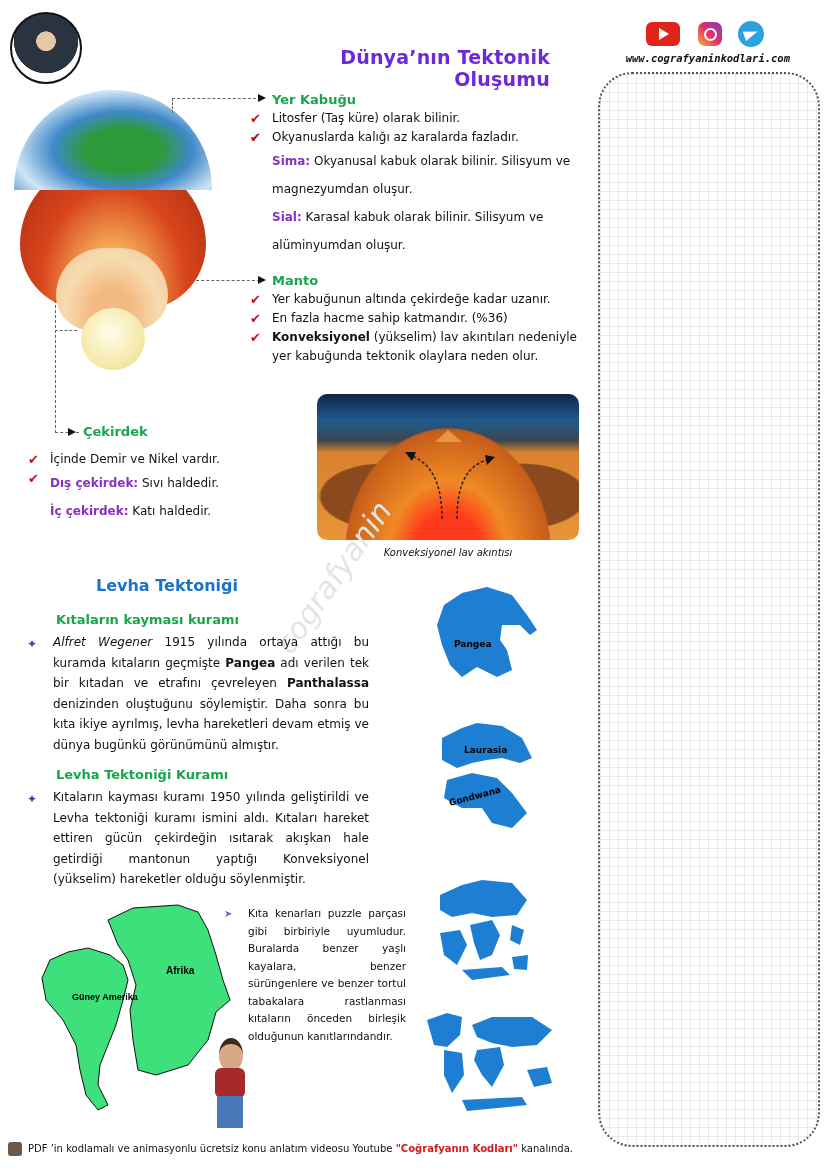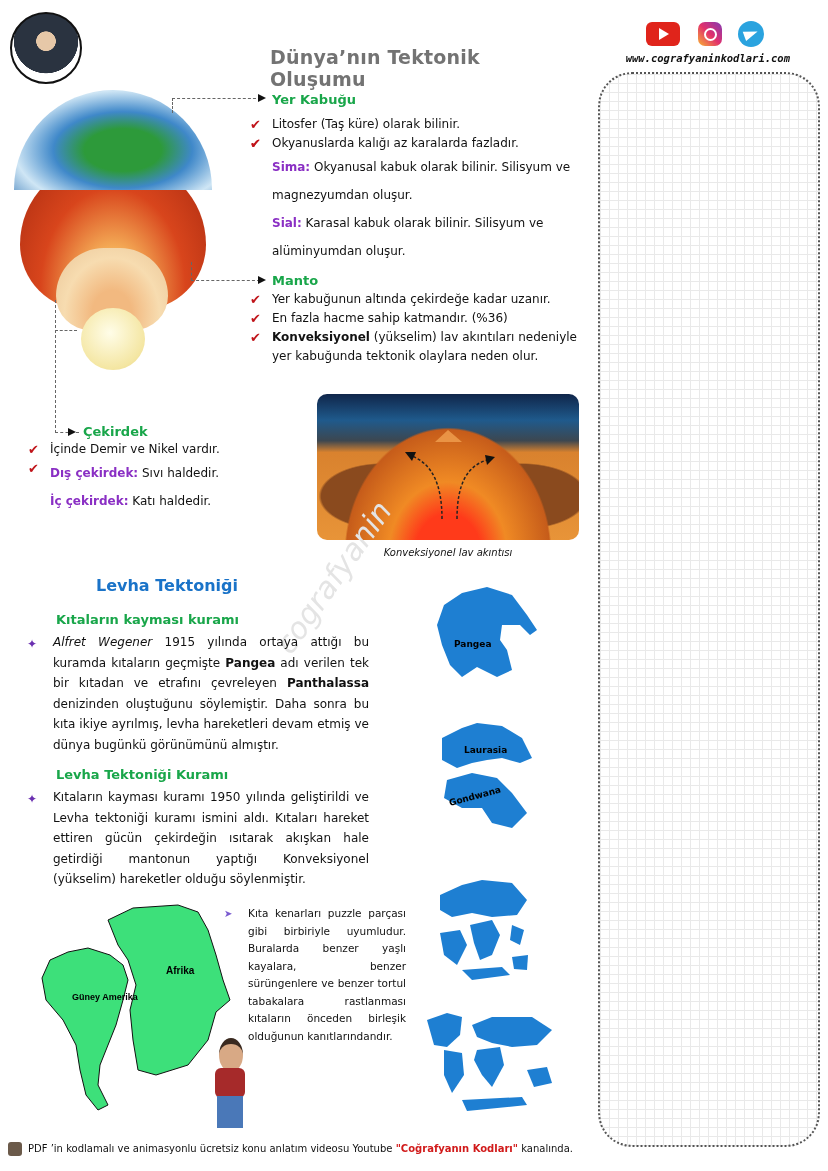--- a/index.html
+++ b/index.html
@@ -3,21 +3,21 @@
 <meta charset="utf-8">
 <style>
   html, body { margin:0; padding:0; background:#fff; }
   body { width:828px; height:1171px; position:relative; overflow:hidden;
          font-family:"DejaVu Sans", sans-serif; color:#111; }
   .abs { position:absolute; }
 
   
   .avatar { left:10px; top:12px; width:68px; height:68px; border-radius:50%;
             border:2px solid #111; background:radial-gradient(circle at 50% 40%, #e6c8a8 0 18%, #2a3340 19% 60%, #fff 61%); }
-  .title { left:270px; top:46px; width:280px; text-align:left; color:#737373;
+  .title { left:270px; top:46px; width:280px; text-align:right; color:#6d28d9;
            font-size:19px; font-weight:bold; letter-spacing:0.2px; }
   .social { left:636px; top:20px; width:140px; height:30px; }
   .yt { left:10px; top:2px; width:34px; height:24px; background:#e0241b; border-radius:6px; }
   .yt::after { content:""; position:absolute; left:13px; top:6px; border-left:10px solid #fff;
                border-top:6px solid transparent; border-bottom:6px solid transparent; }
   .ig { left:62px; top:2px; width:24px; height:24px; border-radius:7px;
         background:linear-gradient(45deg,#f9b233,#e1306c 50%,#833ab4); }
   .ig::after { content:""; position:absolute; left:6px; top:6px; width:9px; height:9px;
                border:2px solid #fff; border-radius:50%; }
   .tg { left:102px; top:1px; width:26px; height:26px; border-radius:50%; background:#2aa3df; }
@@ -106,37 +106,37 @@
 
 <div class="abs lead" style="left:172px;top:98px;width:88px;height:14px;border-left-width:1px;border-top-width:1px;"></div>
 <div class="abs arrowhead" style="left:258px;top:94px;"></div>
 <div class="abs lead" style="left:191px;top:262px;width:68px;height:18px;border-left-width:1px;border-bottom-width:1px;"></div>
 <div class="abs arrowhead" style="left:258px;top:276px;"></div>
 <div class="abs lead" style="left:55px;top:300px;width:23px;height:132px;border-left-width:1px;border-bottom-width:1px;"></div>
 <div class="abs lead" style="left:55px;top:330px;width:22px;height:0;border-top-width:1px;"></div>
 <div class="abs arrowhead" style="left:68px;top:428px;"></div>
 
 <div class="abs" style="left:250px;top:92px;width:340px;">
-  <div class="section-head" style="padding-left:22px;margin-bottom:8px;">Yer Kabuğu</div>
+  <div class="section-head" style="padding-left:22px;margin-bottom:2px;">Yer Kabuğu</div>
   <div class="item"><span class="check">✔</span><span>Litosfer (Taş küre) olarak bilinir.</span></div>
   <div class="item"><span class="check">✔</span></div>
   <div class="item"><span class="check">✔</span><span>Okyanuslarda kalığı az karalarda fazladır.</span></div>
   <div class="sub"><span class="purple">Sima:</span> <span>Okyanusal kabuk olarak bilinir. Silisyum ve magnezyumdan oluşur.</span></div>
   <div class="sub"><span class="purple">Sial:</span> <span>Karasal kabuk olarak bilinir. Silisyum ve alüminyumdan oluşur.</span></div>
 </div>
 
 <div class="abs" style="left:250px;top:273px;width:340px;">
   <div class="section-head" style="padding-left:22px;margin-bottom:2px;">Manto</div>
   <div class="item"><span class="check">✔</span><span>Yer kabuğunun altında çekirdeğe kadar uzanır.</span></div>
   <div class="item"><span class="check">✔</span><span>En fazla hacme sahip katmandır. (%36)</span></div>
   <div class="item"><span class="check">✔</span><b>Konveksiyonel</b><span> (yükselim) lav akıntıları nedeniyle yer kabuğunda tektonik olaylara neden olur.</span></div>
 </div>
 
 <div class="abs" style="left:28px;top:424px;width:240px;">
-  <div class="section-head" style="padding-left:55px;margin-bottom:1px;">Çekirdek</div>
+  <div class="section-head" style="padding-left:55px;margin-bottom:11px;">Çekirdek</div>
   <div class="item"><span class="check">✔</span><span>İçinde Demir ve Nikel vardır.</span></div>
   <div class="item"><span class="check">✔</span></div>
   <div class="sub"><span class="purple">Dış çekirdek:</span> <span>Sıvı haldedir.</span></div>
   <div class="sub"><span class="purple">İç çekirdek:</span> <span>Katı haldedir.</span></div>
 </div>
 
 <div class="abs conv-img">
   <svg width="262" height="146" style="position:absolute;left:0;top:0">
     <path d="M125 125 C125 90 115 70 95 62" stroke="#222" stroke-width="1.5" stroke-dasharray="3,2" fill="none"></path>
     <polygon points="88,58 99,58 95,67" fill="#111"></polygon>

